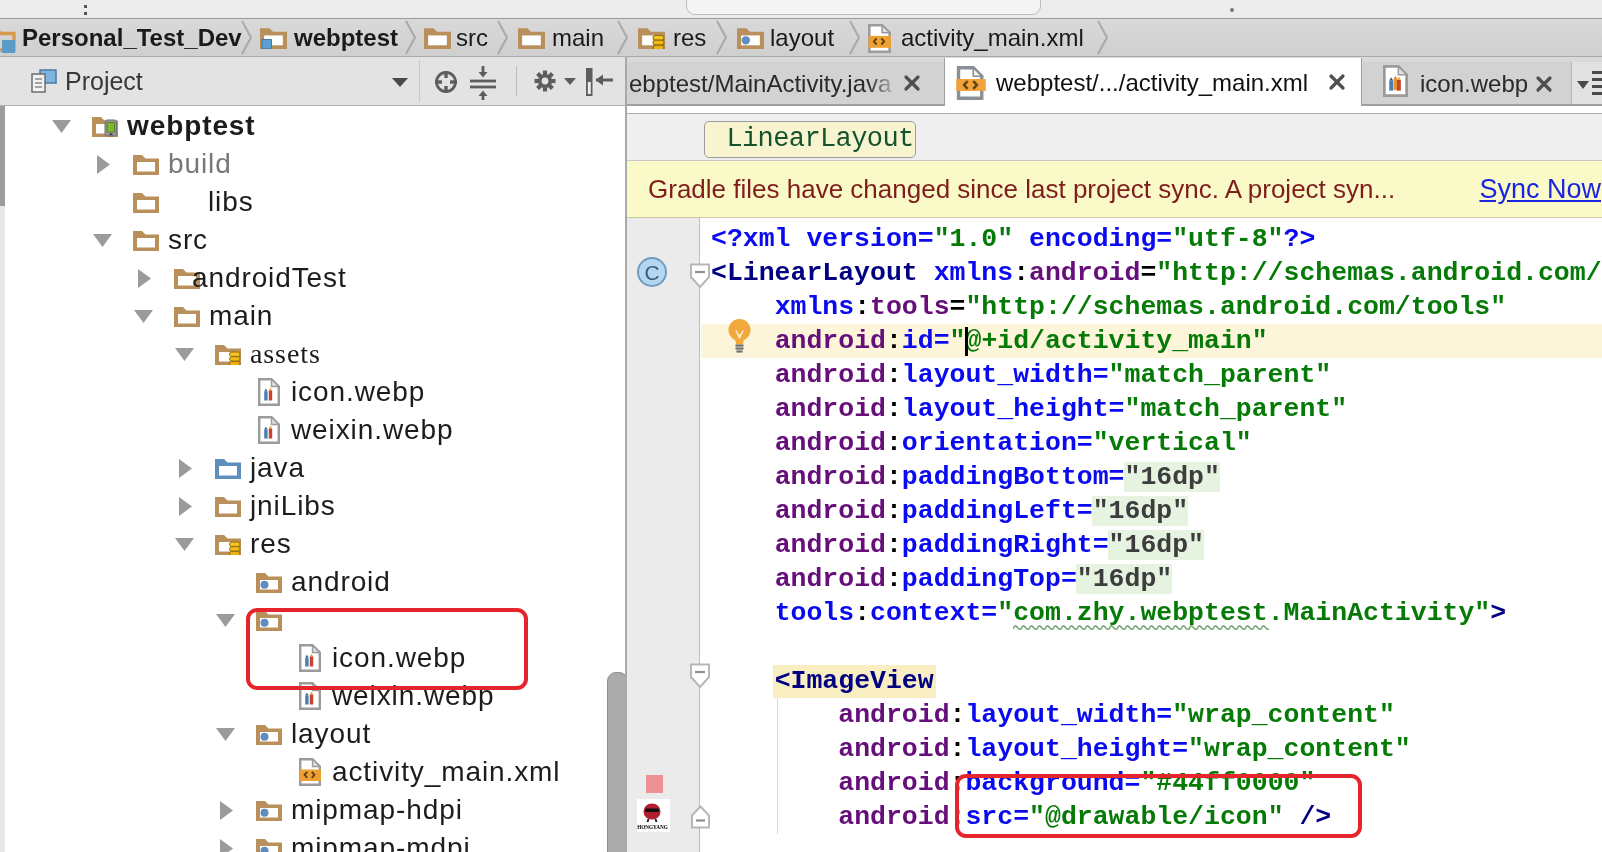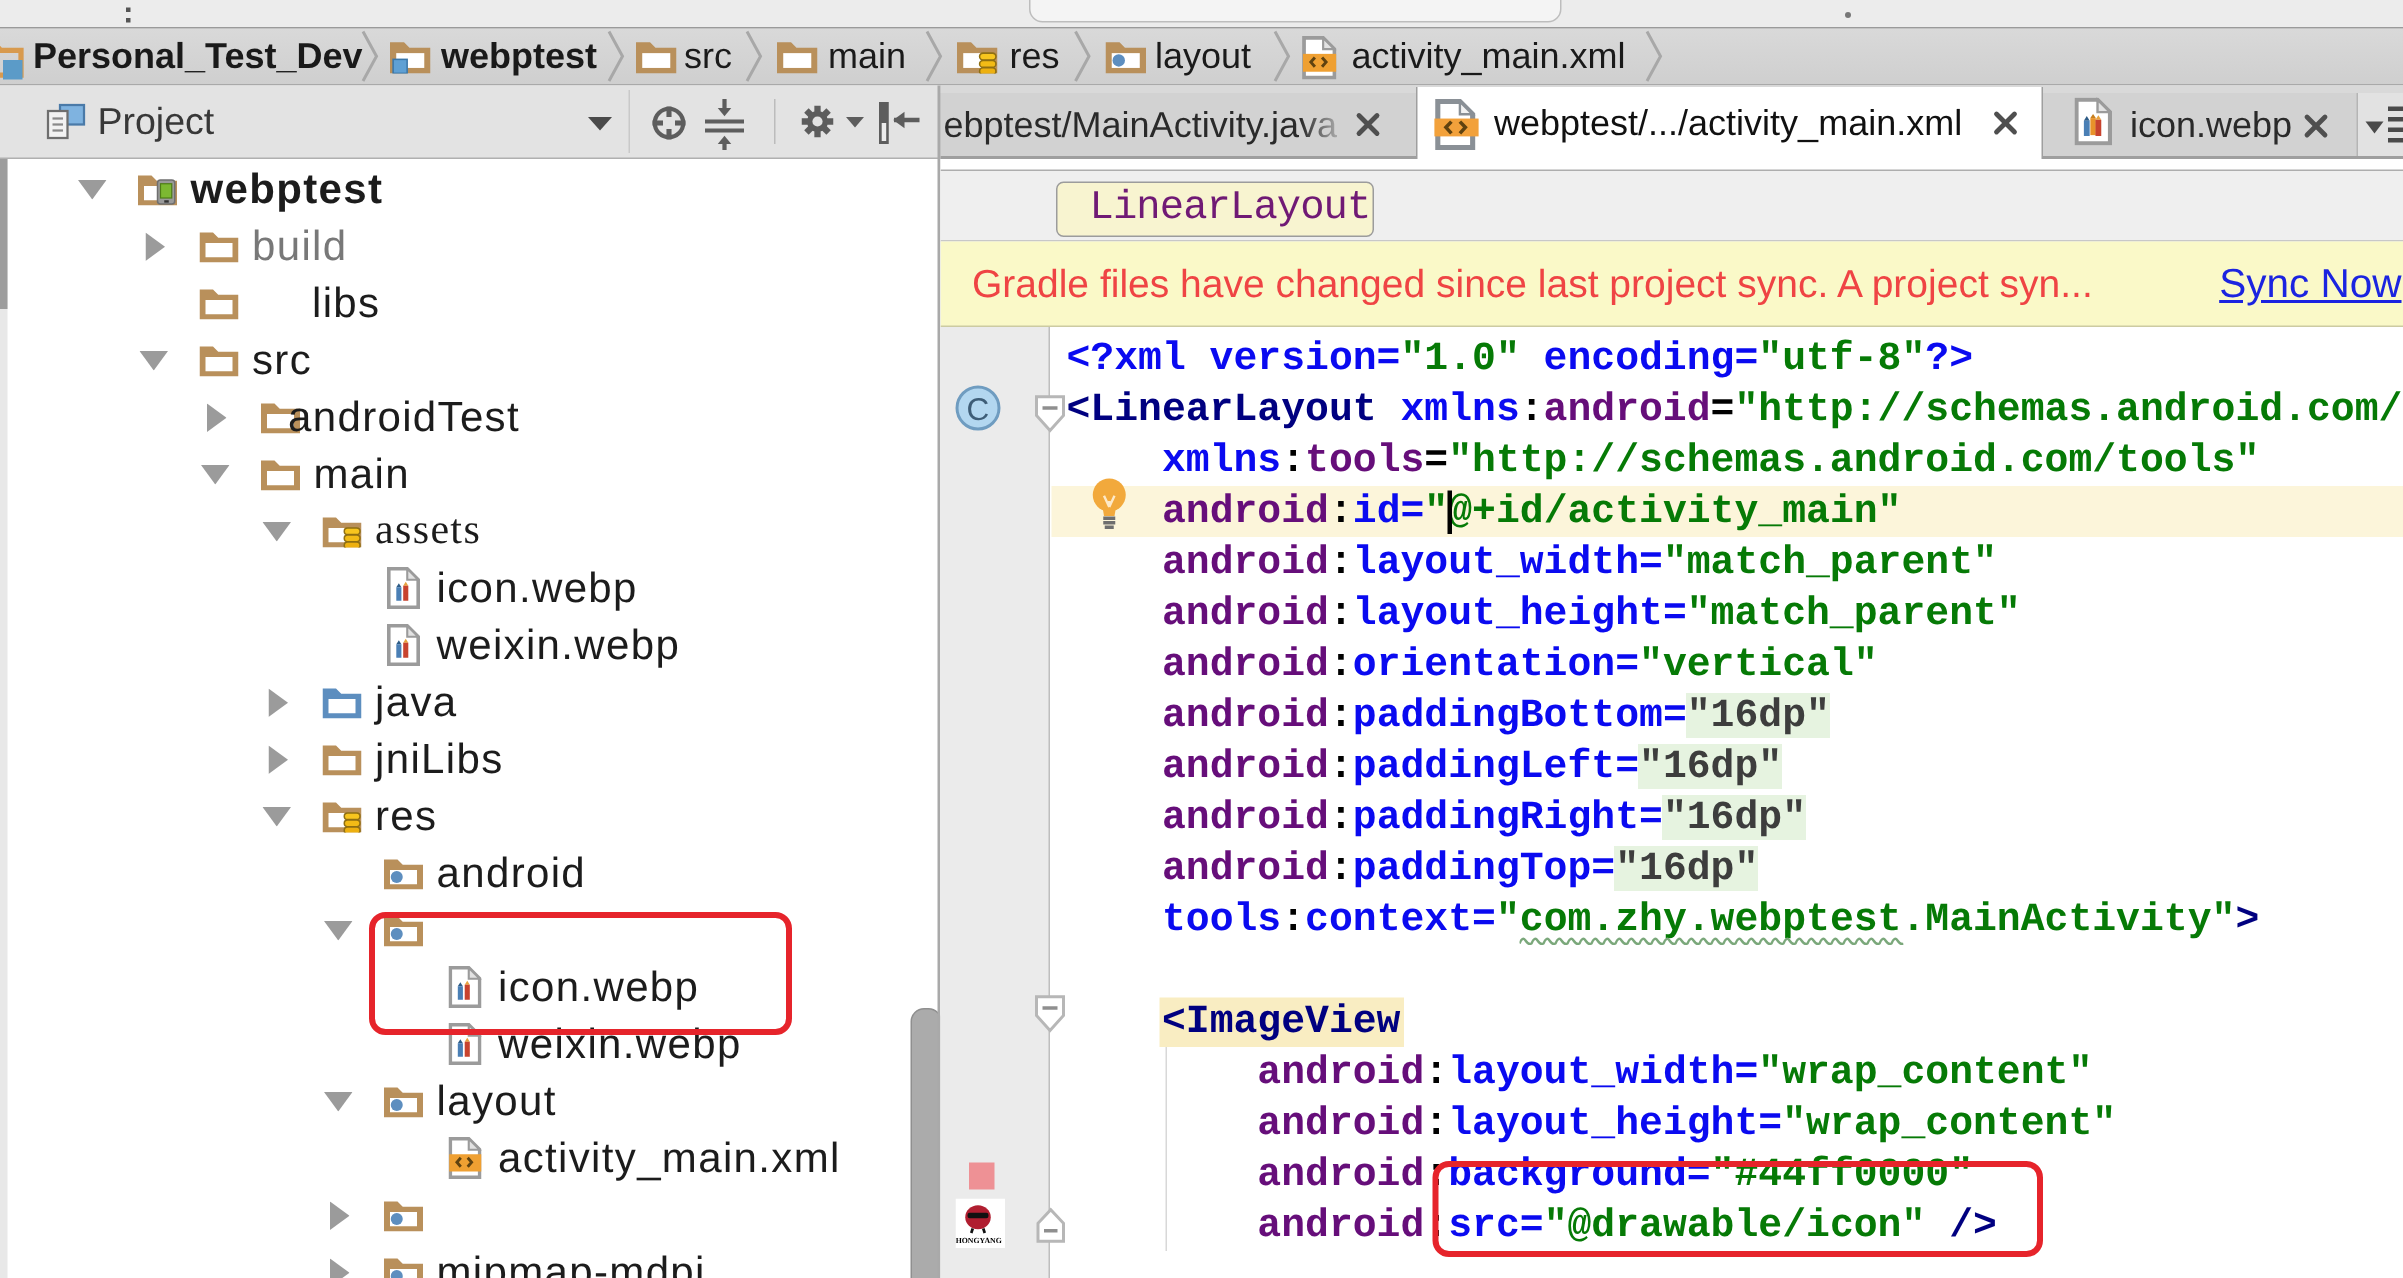--- a/index.html
+++ b/index.html
@@ -337,42 +337,43 @@
   <svg class="ab" style="left:299px;top:652px" width="22" height="28" viewBox="0 0 22 28">
       <use href="#xmlfile"></use>
     </svg>
   <div class="trow" style="left:332px;top:647px;height:38px;line-height:38px;">activity_main.xml</div>
   <svg class="ab" style="left:220px;top:695px" width="13" height="19" viewBox="0 0 13 19">
       <use href="#triright"></use>
     </svg>
   <svg class="ab" style="left:256px;top:693px" width="26" height="22" viewBox="0 0 26 22">
       <use href="#folderdot"></use>
     </svg>
+  <div class="trow" style="left:291px;top:685px;height:38px;line-height:38px;">mipmap-hdpi</div>
   <svg class="ab" style="left:220px;top:733px" width="13" height="19" viewBox="0 0 13 19">
       <use href="#triright"></use>
     </svg>
   <svg class="ab" style="left:256px;top:731px" width="26" height="22" viewBox="0 0 26 22">
       <use href="#folderdot"></use>
     </svg>
   <div class="trow" style="left:291px;top:723px;height:38px;line-height:38px;">mipmap-mdpi</div>
 
   <div class="ab" style="left:0;top:0;width:5px;height:100px;background:#9d9d9d;"></div>
   <div class="ab" style="left:607px;top:566px;width:19px;height:300px;background:#ababab;border:1px solid #8f8f8f;border-radius:9px;"></div>
 </div>
 <div class="ab" style="left:246px;top:608px;width:274px;height:74px;border:4.5px solid #e6242b;border-radius:11px;"></div>
 
 <div class="ab" style="left:625px;top:57px;width:2px;height:795px;background:#a9a9a9;"></div>
 
 <div class="ab" style="left:627px;top:106px;width:975px;height:746px;background:#fff;overflow:hidden;" id="editor-bg">
   <div class="ab" style="left:0;top:7px;width:975px;height:1px;background:#adadad;"></div>
   <div class="ab" style="left:0;top:8px;width:975px;height:46px;background:#efefef;"></div>
   <div class="ab" style="left:0;top:54px;width:975px;height:1px;background:#c8c8c8;"></div>
-  <div class="ab" style="left:77px;top:15px;width:212px;height:37px;background:#f8f4d0;border:1.5px solid #9c9c9c;border-radius:5px;box-sizing:border-box;text-align:center;font:27px/35px 'Liberation Mono',monospace;letter-spacing:0.8px;color:#701a75;letter-spacing:-0.6px;padding-left:20px;">LinearLayout</div>
+  <div class="ab" style="left:77px;top:15px;width:212px;height:37px;background:#f8f4d0;border:1.5px solid #9c9c9c;border-radius:5px;box-sizing:border-box;text-align:center;font:27px/35px 'Liberation Mono',monospace;letter-spacing:0.8px;color:#14532d;letter-spacing:-0.6px;padding-left:20px;">LinearLayout</div>
   <div class="ab" style="left:0;top:55px;width:975px;height:57px;background:#faf9c8;border-bottom:1px solid #cccba2;box-sizing:border-box;"></div>
-  <div class="ab" style="left:21px;top:55px;width:780px;height:57px;font-size:26px;color:#ef4444;line-height:57px;white-space:nowrap;">Gradle files have changed since last project sync. A project syn...</div>
+  <div class="ab" style="left:21px;top:55px;width:780px;height:57px;font-size:26px;color:#7f1d1d;line-height:57px;white-space:nowrap;">Gradle files have changed since last project sync. A project syn...</div>
   <div class="ab" style="right:1px;top:55px;height:57px;font-size:27px;color:#1b24e0;line-height:57px;text-decoration:underline;">Sync Now</div>
 </div>
 <div id="code">
 
   <div class="ab" style="left:627px;top:218px;width:72px;height:634px;background:#ebebeb;border-right:1.5px solid #bebebe;"></div>
 
   <div class="ab" style="left:701px;top:324px;width:901px;height:34px;background:#fcf5da;"></div>
 
   <div class="ab" style="left:773px;top:665px;width:163px;height:33px;background:#f9edc2;"></div>
 

